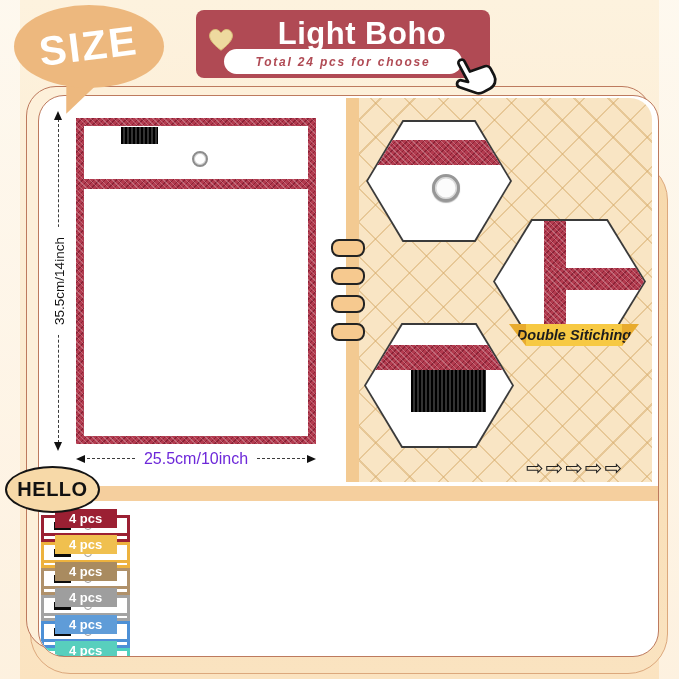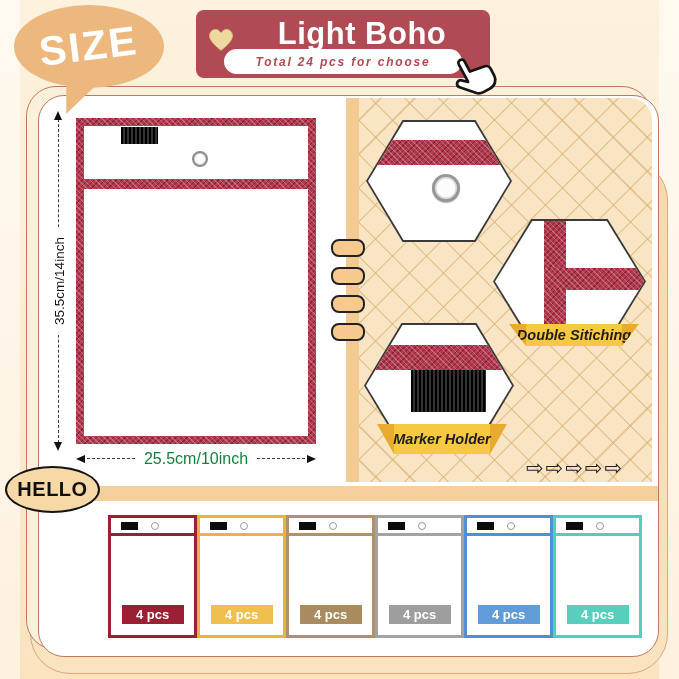--- a/index.html
+++ b/index.html
@@ -49,21 +49,21 @@
     border-left:4.5px solid transparent;border-right:4.5px solid transparent;border-top:9px solid #111;}
   .dim-v .label{position:absolute;left:50%;top:50%;transform:translate(-50%,-50%) rotate(-90deg);
     background:#fff;color:#111;font-size:13.5px;padding:6px 10px;white-space:nowrap;z-index:2;}
   .dim-h{position:absolute;left:37px;top:352px;width:240px;height:22px;}
   .dim-h .line{position:absolute;left:6px;right:6px;top:10px;border-top:1.5px dashed #3c3c3c;}
   .dim-h .arr-left{position:absolute;left:0;top:6.5px;width:0;height:0;
     border-top:4.5px solid transparent;border-bottom:4.5px solid transparent;border-right:9px solid #111;}
   .dim-h .arr-right{position:absolute;right:0;top:6.5px;width:0;height:0;
     border-top:4.5px solid transparent;border-bottom:4.5px solid transparent;border-left:9px solid #111;}
   .dim-h .label{position:absolute;left:50%;top:50%;transform:translate(-50%,-50%);
-    background:#fff;color:#15803d;font-size:16px;padding:0 7px;white-space:nowrap;z-index:2;}
+    background:#fff;color:#6d28d9;font-size:16px;padding:0 7px;white-space:nowrap;z-index:2;}
 
   
   .pill{position:absolute;left:292px;width:30px;height:14px;border-radius:8px;
     background:#f6c98f;border:2px solid #222;}
 
   
   .hex{position:absolute;clip-path:polygon(25% 0,75% 0,100% 50%,75% 100%,25% 100%,0 50%);background:#3a3a3a;}
   .hex-in{position:absolute;inset:2px;clip-path:polygon(25% 0,75% 0,100% 50%,75% 100%,25% 100%,0 50%);
     background:#fff;overflow:hidden;}
   .hex1{left:327px;top:24px;width:146px;height:122px;}
@@ -81,21 +81,21 @@
     background:linear-gradient(90deg,#e8ab2e 0 13%,#f7c943 13% 87%,#e8ab2e 87%);
     font-style:italic;font-weight:bold;font-size:14.5px;color:#1d1d1d;z-index:3;}
   .r1{left:332px;top:127px;width:136px;height:31px;}
   .r2{left:470px;top:228px;width:130px;height:22px;}
   .r3{left:338px;top:328px;width:130px;height:30px;}
 
   .arrows-row{position:absolute;left:487px;top:358px;width:124px;height:28px;display:flex;gap:2px;
     font-size:21px;color:#222;align-items:center;}
 
   
-  .pockets-row{position:absolute;left:2px;top:419px;width:601px;height:159px;display:flex;justify-content:flex-end;}
+  .pockets-row{position:absolute;left:2px;top:419px;width:601px;height:159px;display:flex;justify-content:center;flex-direction:column;}
   .pocket{width:89px;height:123px;box-sizing:border-box;background:#fff;border:3px solid var(--c);position:relative;}
   .p-top{height:15px;border-bottom:3px solid var(--c);position:relative;}
   .p-velcro{position:absolute;left:10px;top:4px;width:17px;height:8px;background:#0b0b0b;}
   .p-eyelet{position:absolute;left:40px;top:4px;width:6px;height:6px;border:1px solid #9a9a9a;border-radius:50%;background:#fff;}
   .p-badge{position:absolute;left:50%;transform:translateX(-50%);bottom:11px;width:62px;height:19px;
     background:var(--b);color:#fff;font-weight:bold;font-size:13px;display:flex;align-items:center;justify-content:center;}
 
   
   .hello-bubble{position:absolute;left:5px;top:466px;width:91px;height:43px;border-radius:50%;
     background:#f7d9a8;border:2.5px solid #141414;z-index:5;display:flex;align-items:center;justify-content:center;
@@ -167,21 +167,20 @@
       </div>
     </div>
     <div class="ribbon r2">Double Sitiching</div>
 
     <div class="hex hex3">
       <div class="hex-in">
         <div class="band redtex"></div>
         <div class="velcro3 velcrotex"></div>
       </div>
     </div>
-    <div class="ribbon r3">Marker Holder</div>
 
     <div class="arrows-row">
       <span>⇨</span>
       <span>⇨</span>
       <span>⇨</span>
       <span>⇨</span>
       <span>⇨</span>
     </div>
 
     <div class="pockets-row">

